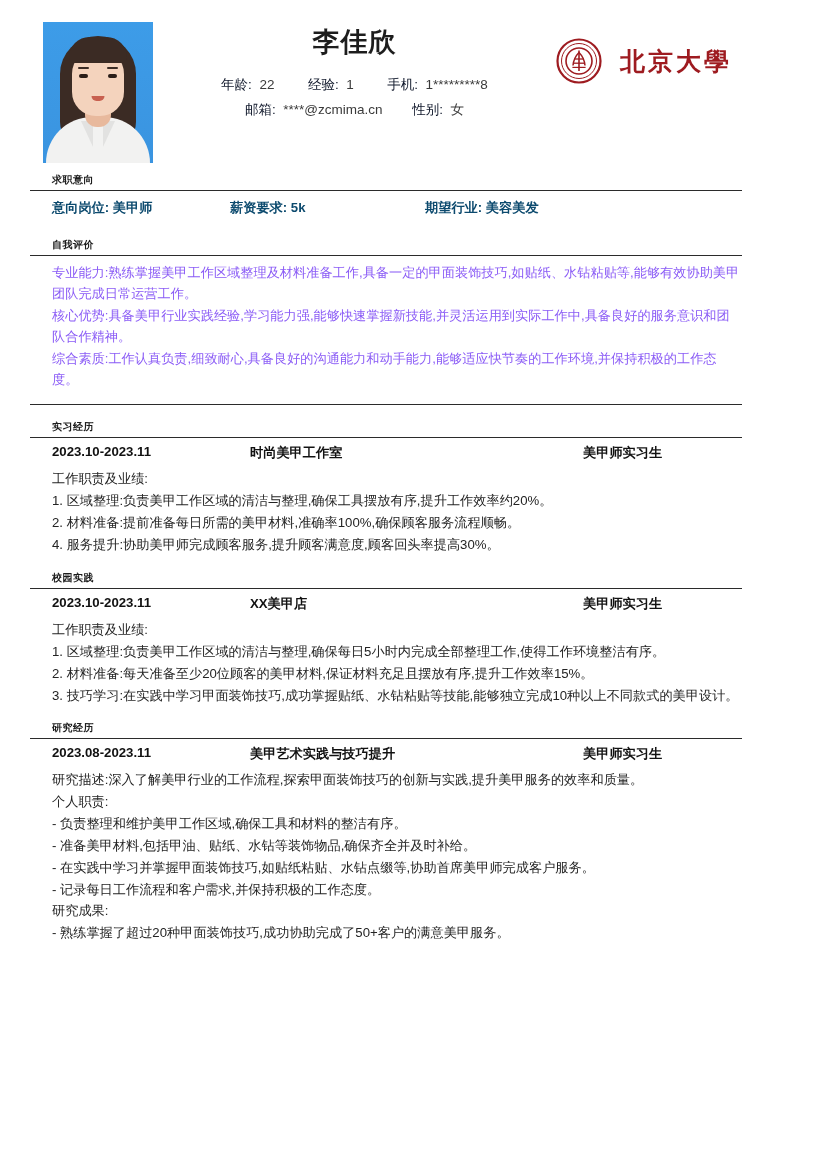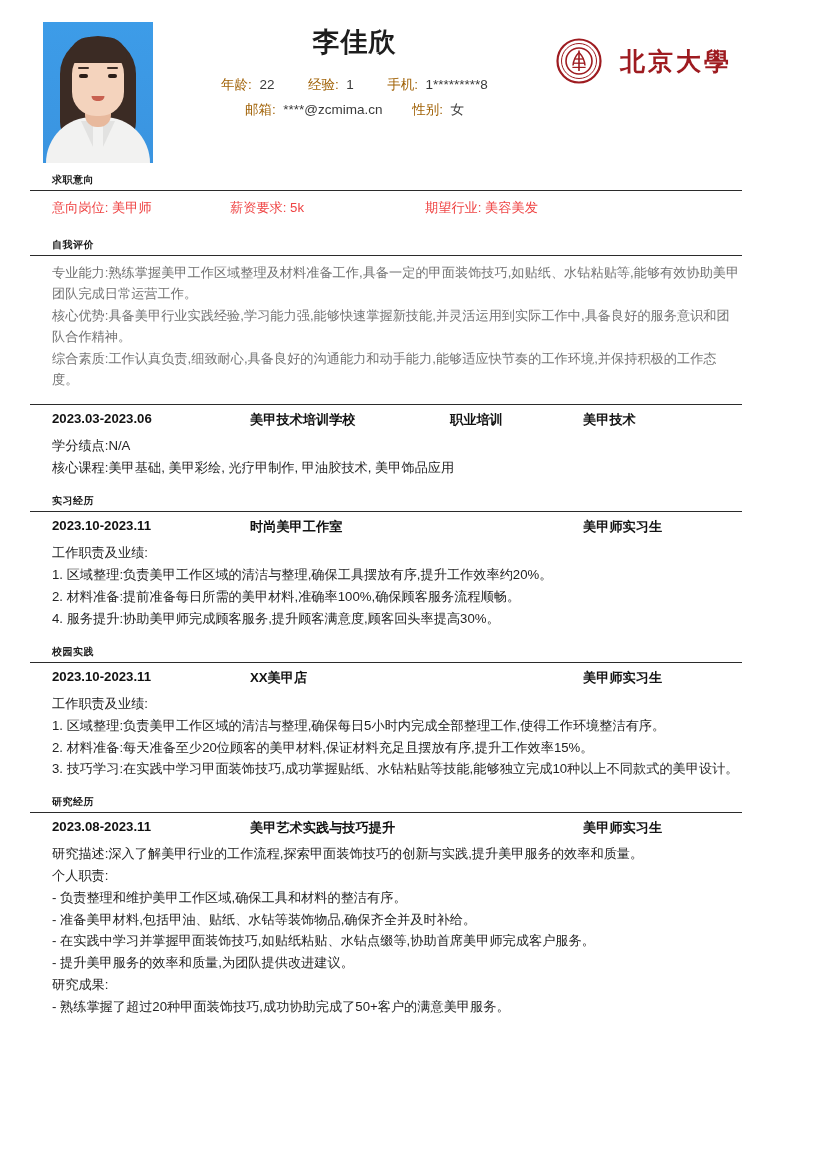--- a/index.html
+++ b/index.html
@@ -153,21 +153,21 @@
     line-height: 1.25;
     margin-bottom: 12px;
   }
   .meta-line {
     font-size: 13.5px;
     color: #3a3a3a;
     line-height: 1.9;
     white-space: nowrap;
   }
   .meta-item { display: inline-block; }
-  .meta-item .lbl { color: #a16207; }
+  .meta-item .lbl { color: #0f172a; }
   .meta-item .val { color: #3a3a3a; }
   .gap-lg { display: inline-block; width: 26px; }
   .gap-md { display: inline-block; width: 22px; }
 
   .school-logo {
     flex: 0 0 auto;
     display: flex;
     align-items: center;
     gap: 18px;
     padding-top: 16px;
@@ -200,31 +200,32 @@
   }
   .section-rule {
     border-bottom: 1.4px solid #2b2b2b;
     margin-top: 3px;
   }
   .section-body { padding-top: 6px; }
 
   .txt {
     font-size: 13.2px;
     line-height: 1.62;
-    color: #737373;
+    color: #8b5cf6;
   }
   .indent { padding-left: 22px; }
 
   
   .intent-row {
     position: relative;
     height: 24px;
     font-size: 13.2px;
-    color: #ef4444;
+    color: #0c4a6e;
     margin-top: 2px;
+    font-weight: bold;
   }
   .intent-row > span { position: absolute; top: 0; white-space: nowrap; }
   .ic1 { left: 22px; }
   .ic2 { left: 200px; }
   .ic3 { left: 395px; }
 
   
   .entry-row {
     position: relative;
     height: 22px;
@@ -319,32 +320,20 @@
     <div class="section-rule"></div>
     <div class="section-body">
       <div class="txt indent">专业能力:熟练掌握美甲工作区域整理及材料准备工作,具备一定的甲面装饰技巧,如贴纸、水钻粘贴等,能够有效协助美甲团队完成日常运营工作。</div>
       <div class="txt indent">核心优势:具备美甲行业实践经验,学习能力强,能够快速掌握新技能,并灵活运用到实际工作中,具备良好的服务意识和团队合作精神。</div>
       <div class="txt indent">综合素质:工作认真负责,细致耐心,具备良好的沟通能力和动手能力,能够适应快节奏的工作环境,并保持积极的工作态度。</div>
     </div>
   </div>
 
   <div class="section">
     <div class="section-rule"></div>
-    <div class="section-body">
-      <div class="entry">
-        <div class="entry-row">
-          <span class="col-date">2023.03-2023.06</span>
-          <span class="col-b">美甲技术培训学校</span>
-          <span class="col-c">职业培训</span>
-          <span class="col-d">美甲技术</span>
-        </div>
-        <div class="line">学分绩点:N/A</div>
-        <div class="line">核心课程:美甲基础, 美甲彩绘, 光疗甲制作, 甲油胶技术, 美甲饰品应用</div>
-      </div>
-    </div>
   </div>
 
   <div class="section">
     <div class="section-title">实习经历</div>
     <div class="section-rule"></div>
     <div class="section-body">
       <div class="entry">
         <div class="entry-row">
           <span class="col-date">2023.10-2023.11</span>
           <span class="col-b">时尚美甲工作室</span>
@@ -384,20 +373,20 @@
         <div class="entry-row">
           <span class="col-date">2023.08-2023.11</span>
           <span class="col-b">美甲艺术实践与技巧提升</span>
           <span class="col-d">美甲师实习生</span>
         </div>
         <div class="line">研究描述:深入了解美甲行业的工作流程,探索甲面装饰技巧的创新与实践,提升美甲服务的效率和质量。</div>
         <div class="line">个人职责:</div>
         <div class="line">- 负责整理和维护美甲工作区域,确保工具和材料的整洁有序。</div>
         <div class="line">- 准备美甲材料,包括甲油、贴纸、水钻等装饰物品,确保齐全并及时补给。</div>
         <div class="line">- 在实践中学习并掌握甲面装饰技巧,如贴纸粘贴、水钻点缀等,协助首席美甲师完成客户服务。</div>
-        <div class="line">- 提升美甲服务的效率和质量,为团队提供改进建议。</div>
+        <div class="line">- 记录每日工作流程和客户需求,并保持积极的工作态度。</div>
         <div class="line">研究成果:</div>
         <div class="line">- 熟练掌握了超过20种甲面装饰技巧,成功协助完成了50+客户的满意美甲服务。</div>
       </div>
     </div>
   </div>
 
 </div>
 
 </body></html>

